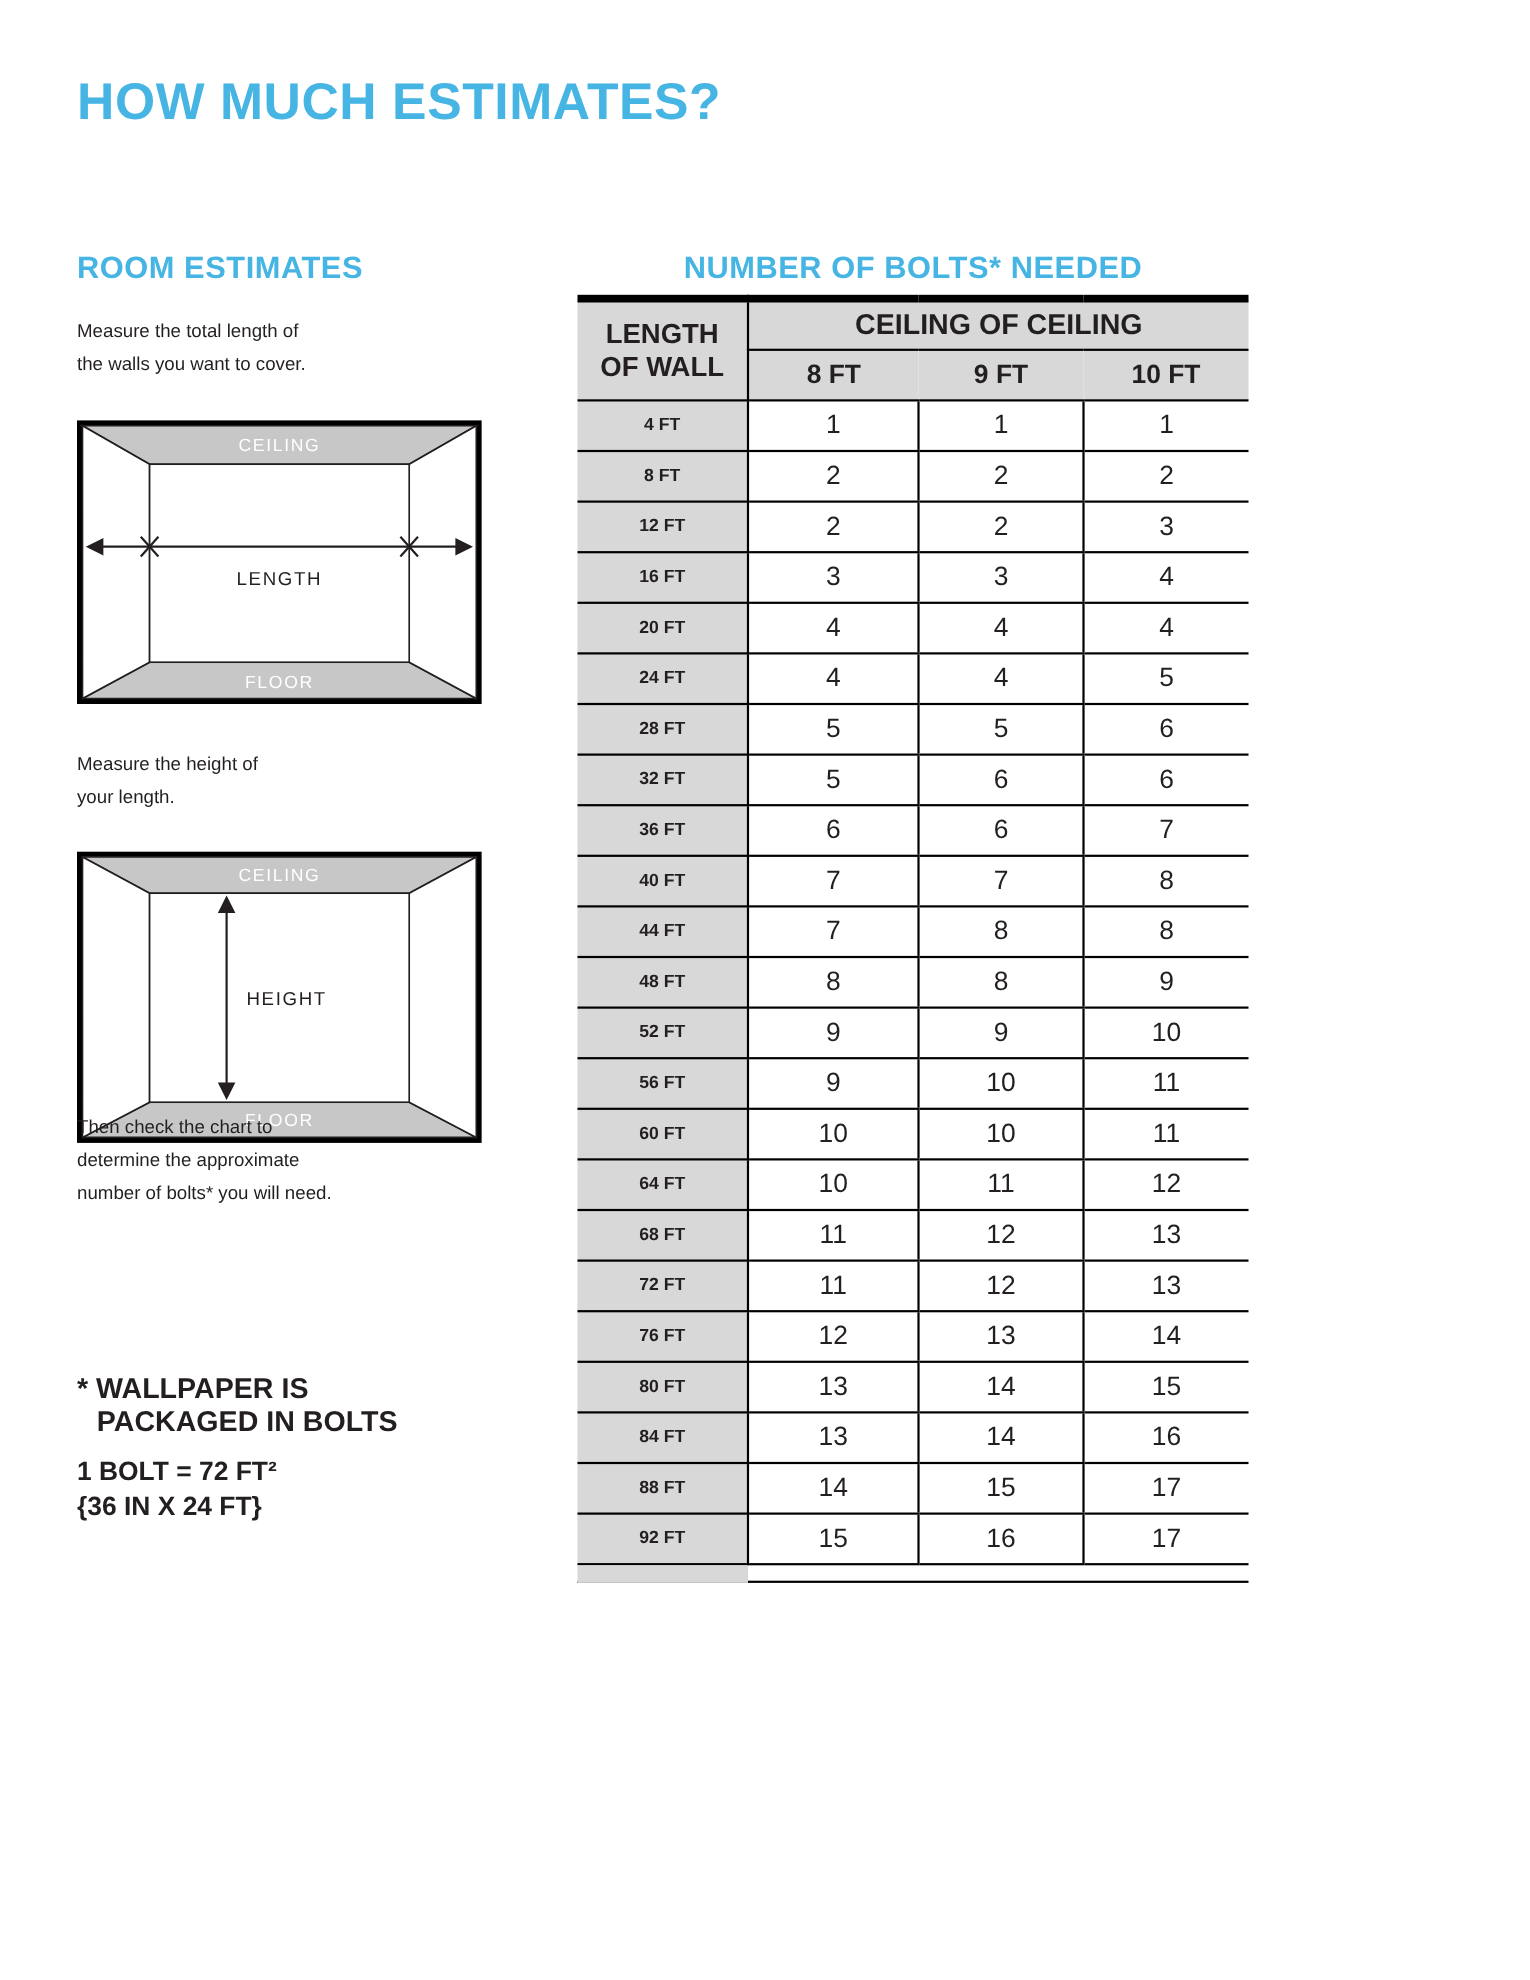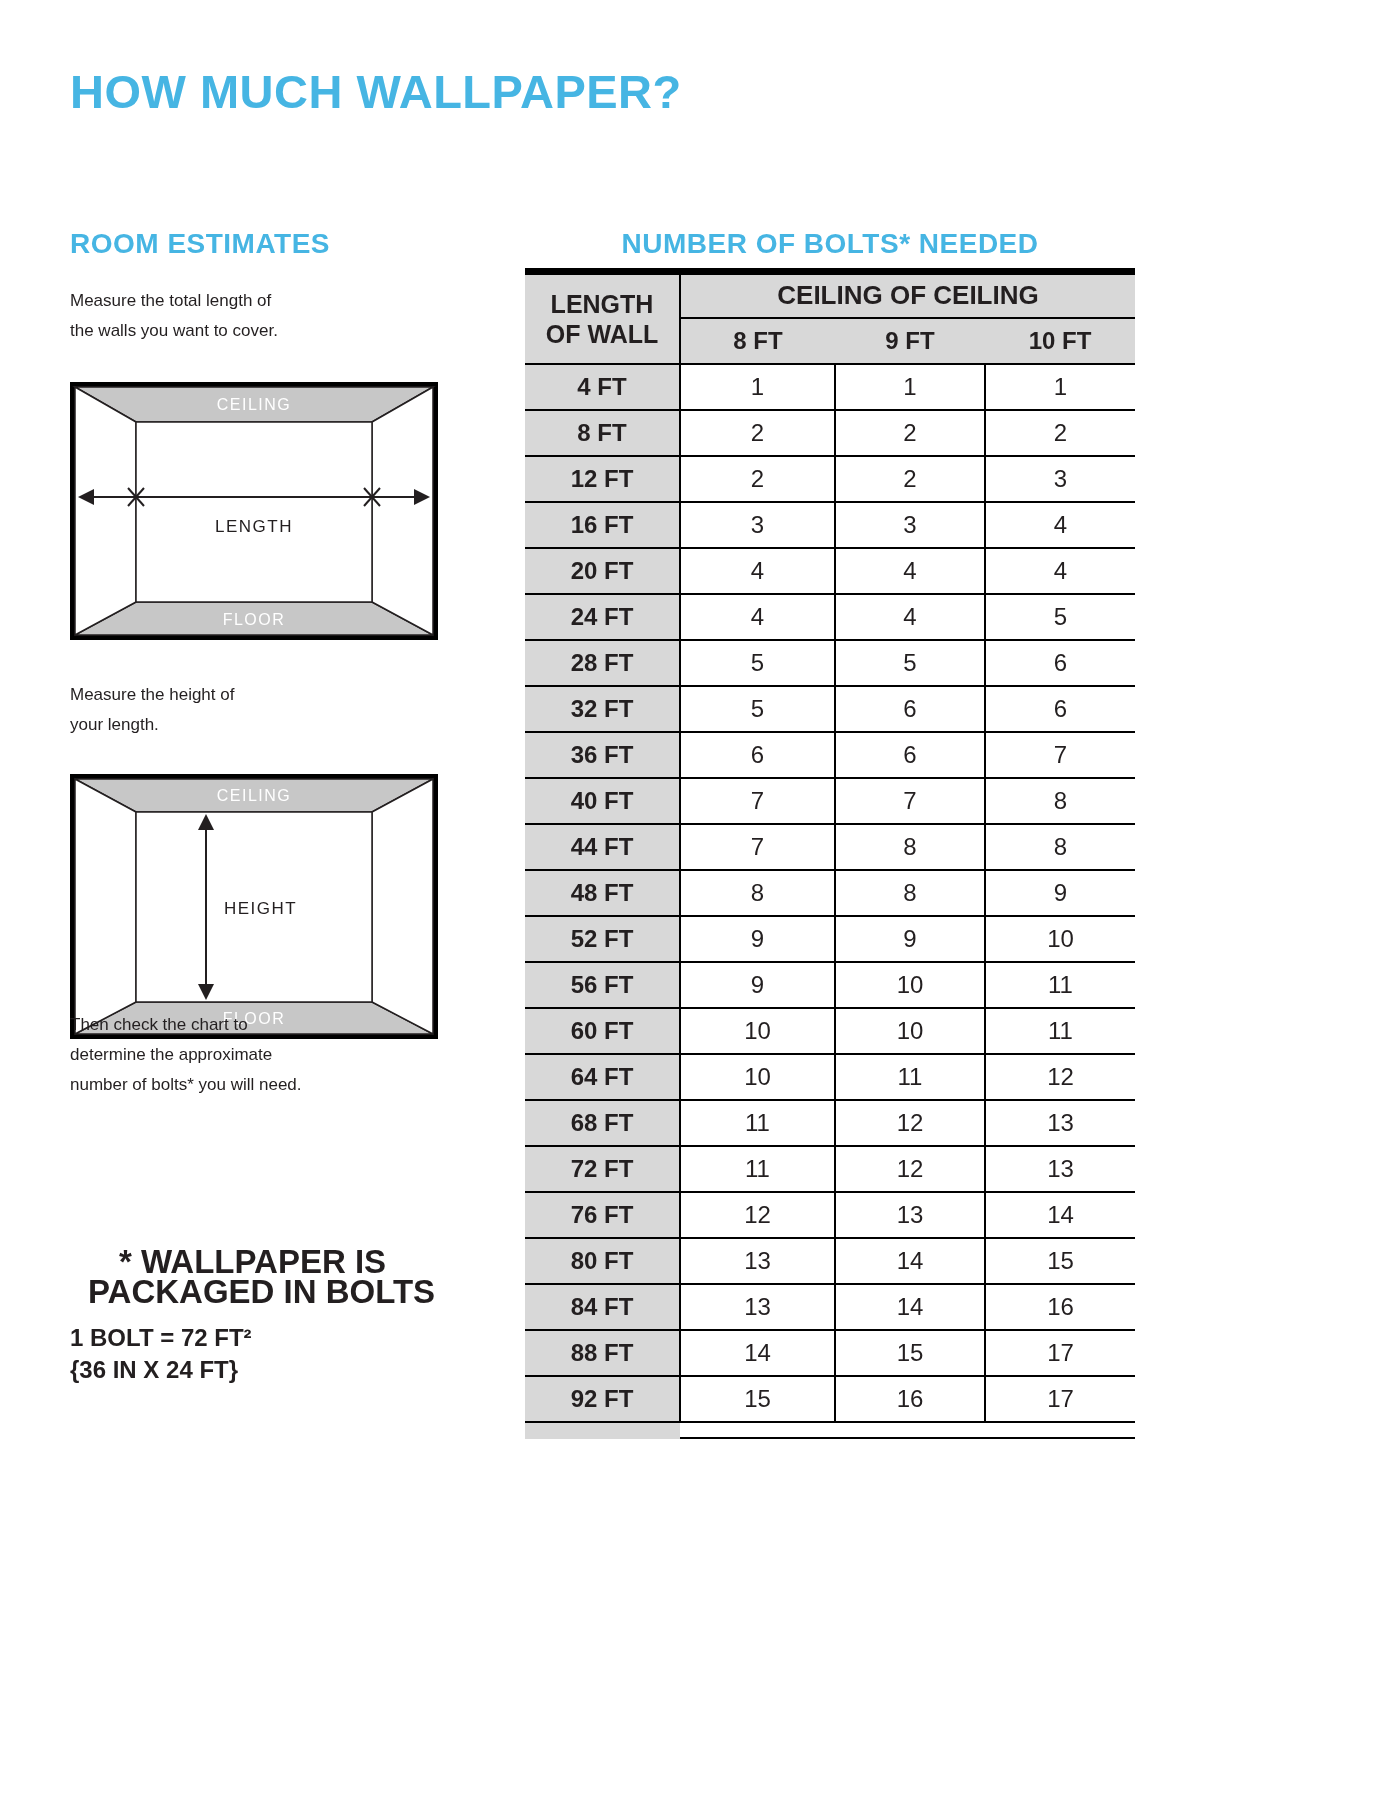--- a/index.html
+++ b/index.html
@@ -38,21 +38,21 @@
     white-space:pre-line;
   }
   .step1{top:286px;}
   .step2{top:680px;}
   .step3{top:1010px;}
   .diagram{position:absolute;left:70px;}
   .diagram1{top:382px;}
   .diagram2{top:774px;}
   .footnote{
     position:absolute;left:70px;top:1247px;
-    font-size:33px;font-weight:bold;line-height:30px;color:var(--ink);text-align:center;
+    font-size:26px;font-weight:bold;line-height:30px;color:var(--ink);
   }
   .footnote .indent{padding-left:18px;}
   .bolt-def{
     position:absolute;left:70px;top:1322px;
     font-size:24px;font-weight:bold;line-height:32px;color:var(--ink);
   }
   
   .table-wrap{position:absolute;left:525px;top:268px;width:610px;}
   table.bolts{
     border-collapse:collapse;table-layout:fixed;width:610px;
@@ -76,42 +76,42 @@
   .group-head{
     background:var(--cell-bg);
     font-size:26px;font-weight:bold;height:70px;
   }
   .sub-head{
     background:var(--cell-bg);
     font-size:24px;font-weight:bold;
   }
   .bolts td.len{
     background:var(--cell-bg);
-    font-size:24px;font-weight:bold;
+    font-size:16px;font-weight:bold;
     border-right:2px solid var(--line);
   }
   .bolts td.val{
     font-size:24px;
     border-left:2px solid var(--line);
   }
   .bolts td.val.first{border-left:none;}
   .table-footer-strip{
     width:610px;height:16px;border-bottom:2px solid var(--line);
   }
   .table-footer-strip .gray{
     width:155px;height:16px;background:var(--cell-bg);
   }
   .svg-label{font-family:"Liberation Sans",sans-serif;letter-spacing:1.5px;}
 </style>
 </head>
 <body>
 
 <div class="page">
 
-  <div class="title">HOW MUCH WALLPAPER?</div>
+  <div class="title">HOW MUCH ESTIMATES?</div>
 
   <div class="section-heading heading-room">ROOM ESTIMATES</div>
 
   <div class="para step1">Measure the total length of
 the walls you want to cover.</div>
 
   <svg class="diagram diagram1" width="368" height="258" viewBox="0 0 368 258">
     <rect x="2.5" y="2.5" width="363" height="253" fill="#ffffff" stroke="#000000" stroke-width="5"></rect>
     <polygon points="5,5 363,5 302,40 66,40" fill="#c7c7c7" stroke="#231f20" stroke-width="1.5"></polygon>
     <polygon points="5,253 363,253 302,220 66,220" fill="#c7c7c7" stroke="#231f20" stroke-width="1.5"></polygon>

